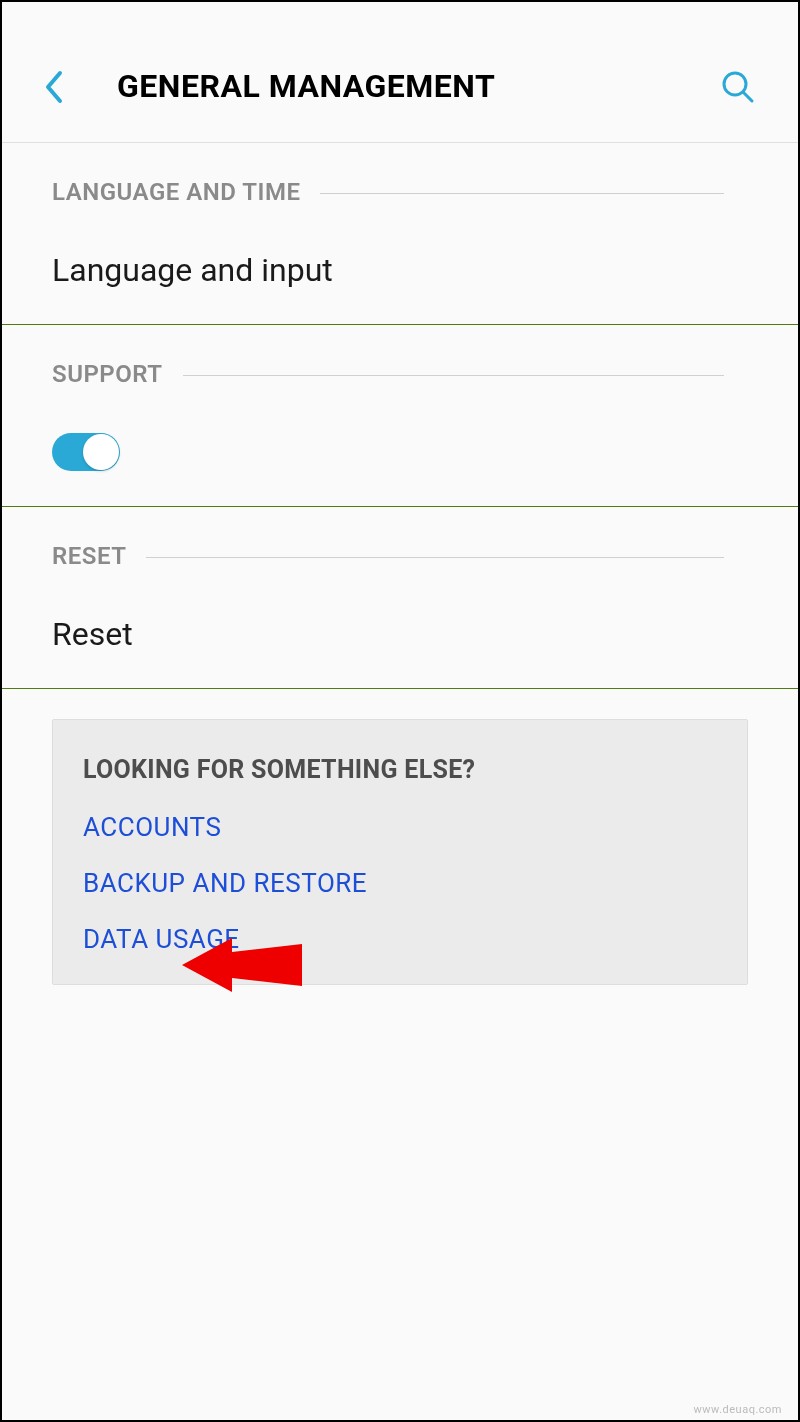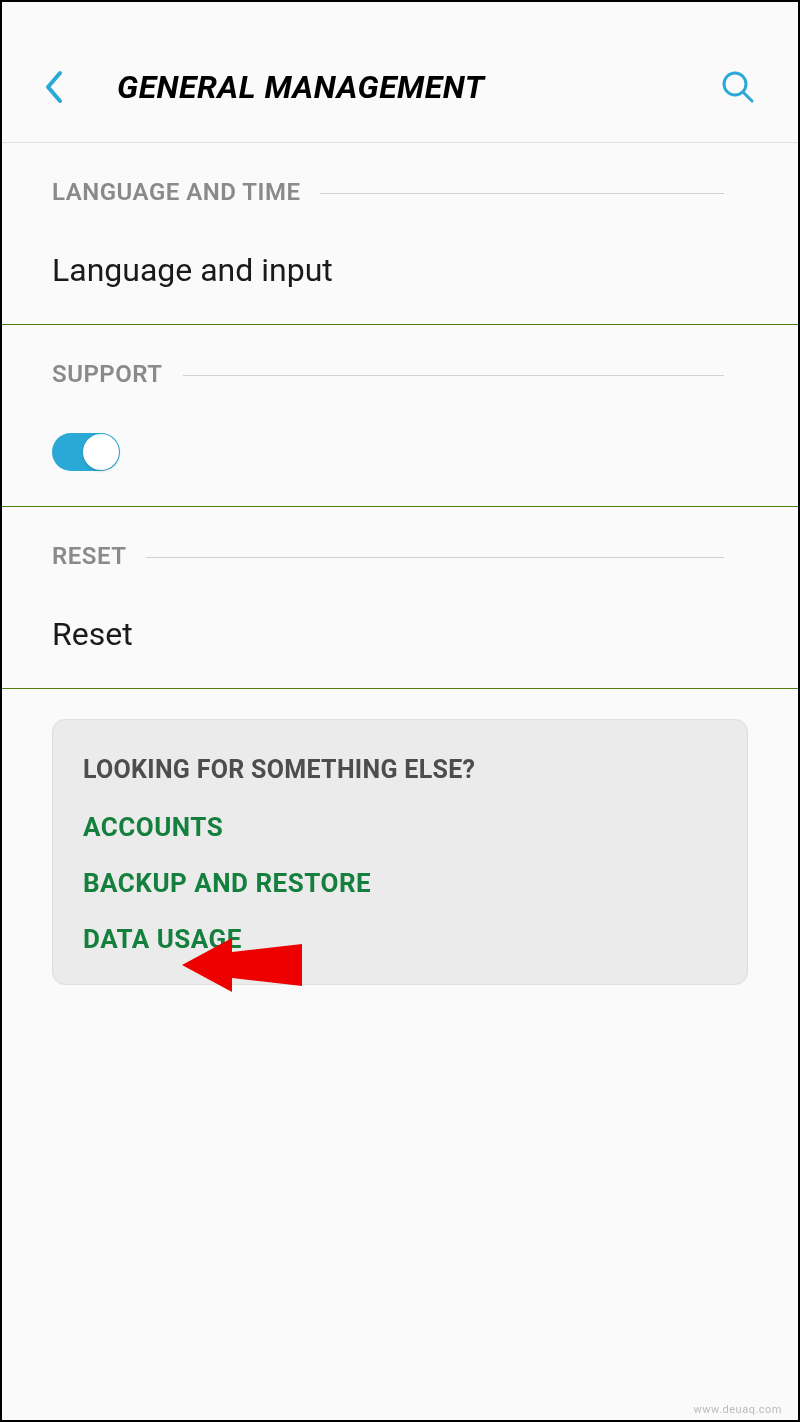--- a/index.html
+++ b/index.html
@@ -13,24 +13,23 @@
       overflow: hidden;
     }
     .container {
       width: 100%;
       height: 100%;
       background: #fafafa;
       padding-top: 45px;
     }
     .header {
       display: flex;
-      align-items: center;
+      align-items: flex-start;
       padding: 20px 40px 35px 40px;
       border-bottom: 1px solid #e0e0e0;
-      font-style: italic;
     }
     .back-btn {
       width: 40px;
       height: 40px;
       display: flex;
       align-items: center;
       justify-content: flex-start;
       cursor: pointer;
     }
     .title {
@@ -100,35 +99,35 @@
       border-radius: 50%;
       position: absolute;
       top: 1px;
       right: 1px;
       box-shadow: 0 1px 3px rgba(0,0,0,0.2);
     }
     .footer-box {
       margin: 30px 50px 20px 50px;
       background: #ebebeb;
       border: 1px solid #ddd;
-      border-radius: 13px;
+      border-radius: 2px;
       padding: 35px 30px 30px 30px;
     }
     .footer-title {
       font-size: 25px;
       font-weight: 700;
       color: #4d4d4d;
       letter-spacing: 0.3px;
       margin-bottom: 28px;
     }
     .footer-link {
       display: block;
       font-size: 26px;
-      color: #15803d;
-      font-weight: 700;
+      color: #1d4ed8;
+      font-weight: 400;
       letter-spacing: 0.5px;
       margin-bottom: 26px;
       cursor: pointer;
     }
     .footer-link:last-child { margin-bottom: 0; }
     .arrow-callout {
       position: absolute;
       left: 175px;
       top: 928px;
       pointer-events: none;

